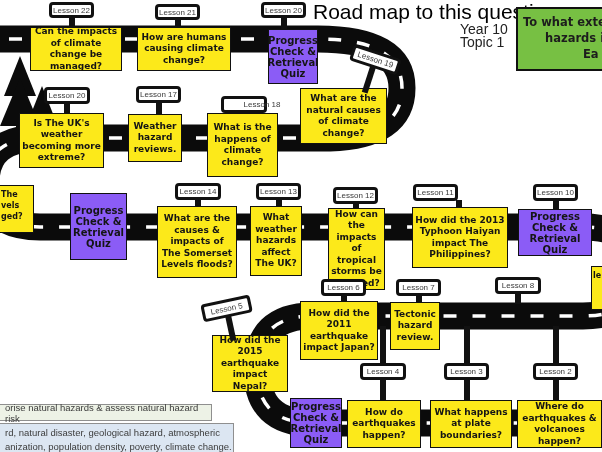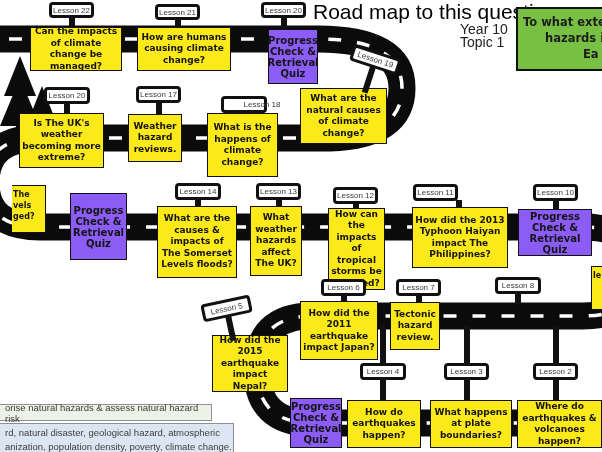--- a/index.html
+++ b/index.html
@@ -86,21 +86,21 @@
   <div class="qbox yellow" style="left:19px;top:113px;width:85px;height:55px;">Is The UK's weather becoming more extreme?</div>
 
   <div class="post" style="left:156px;top:102px;height:13px;"></div>
   <div class="sign" style="left:136px;top:86px;width:45px;height:17px;">Lesson 17</div>
   <div class="qbox yellow" style="left:128px;top:114px;width:54px;height:48px;">Weather hazard reviews.</div>
 
   <div class="post" style="left:241px;top:104px;height:10px;"></div>
   <div class="sign" style="left:221px;top:96px;width:46px;height:17px;padding-left:36px;">Lesson 18</div>
   <div class="qbox yellow" style="left:207px;top:113px;width:71px;height:64px;">What is the happens of climate change?</div>
 
-  <div class="frag" style="left:12px;top:185px;width:34px;height:48px;border-left:none;">
+  <div class="frag" style="left:0px;top:185px;width:34px;height:48px;border-left:none;">
     <div>The</div>
     <div>vels</div>
     <div>ged?</div>
   </div>
 
   <div class="qbox green" style="left:70px;top:193px;width:57px;height:67px;">Progress Check &amp; Retrieval Quiz</div>
 
   <div class="post" style="left:195px;top:199px;height:9px;"></div>
   <div class="sign" style="left:175px;top:183px;width:46px;height:17px;">Lesson 14</div>
   <div class="qbox yellow" style="left:157px;top:206px;width:80px;height:72px;">What are the causes &amp; impacts of The Somerset Levels floods?</div>

